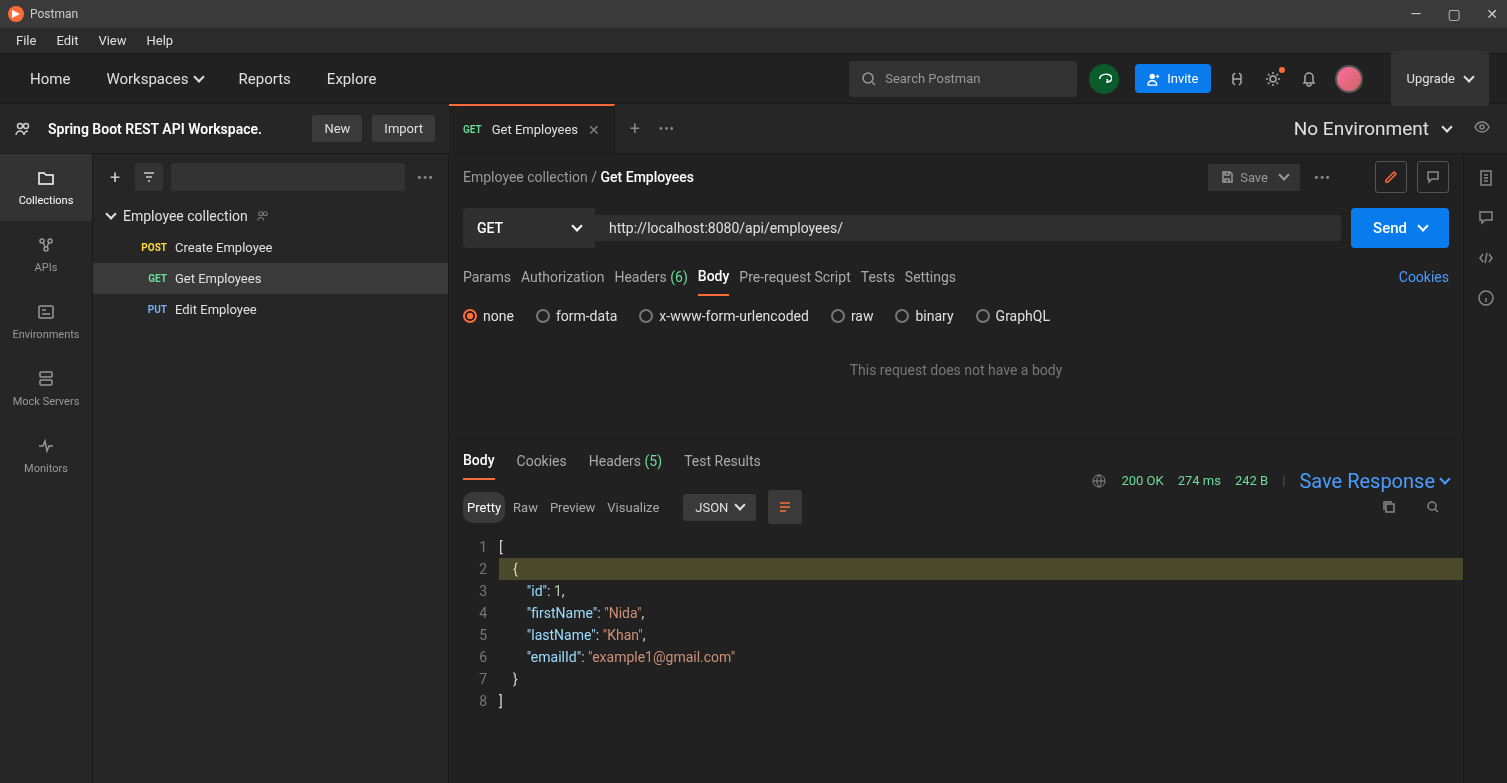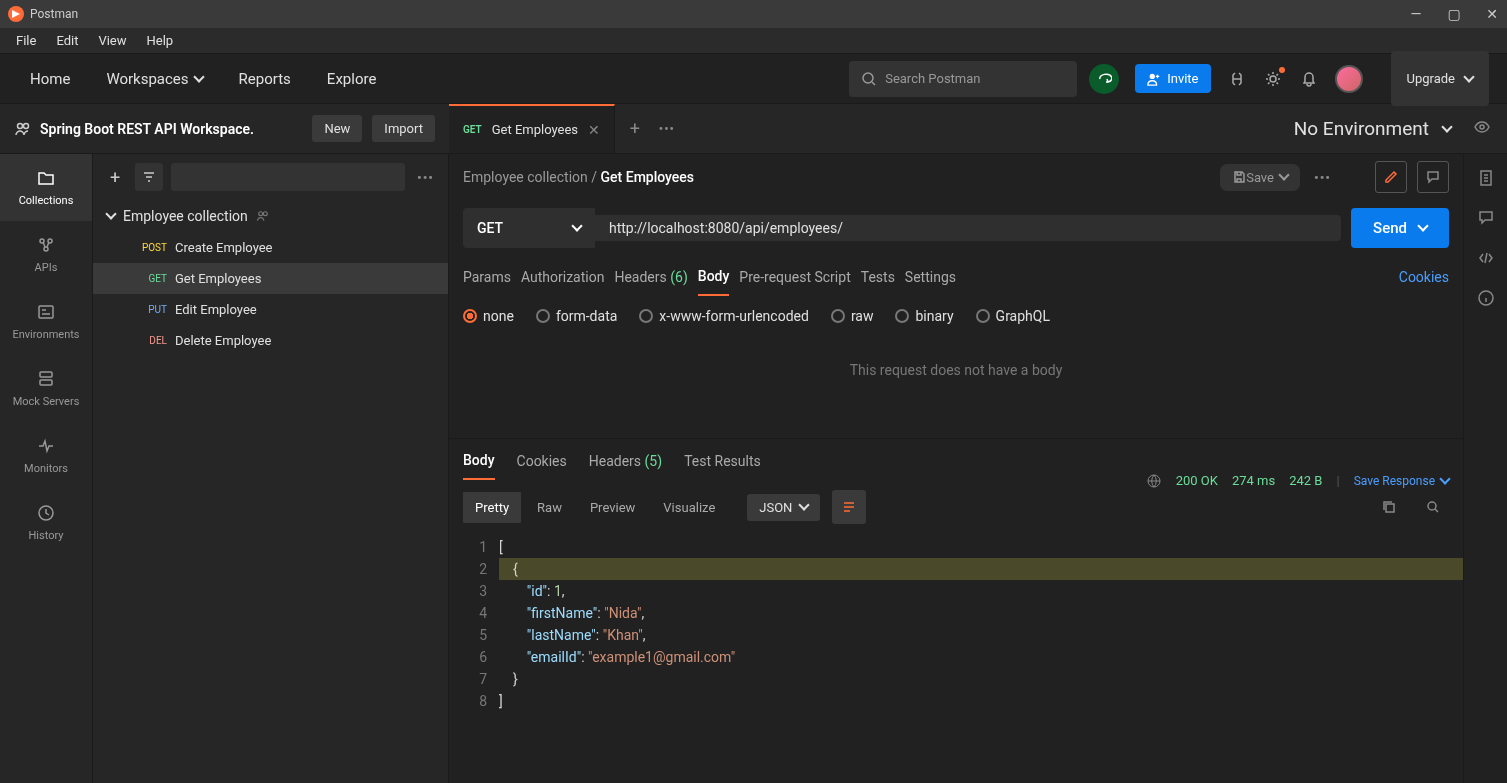--- a/index.html
+++ b/index.html
@@ -21,21 +21,21 @@
 .topnav .search { margin-left: auto; width: 228px; height: 36px; background: #333; border-radius: 4px; display: flex; align-items: center; padding: 0 12px; color: #999; gap: 8px; margin-right: 12px; }
 .topnav .right-icons { display: flex; align-items: center; gap: 16px; }
 .topnav .sync-icon { width: 30px; height: 30px; background: #0a5d2a; border-radius: 50%; display: flex; align-items: center; justify-content: center; }
 .topnav .invite-btn { background: #097bed; color: #fff; padding: 7px 12px; border-radius: 4px; display: flex; align-items: center; gap: 6px; cursor: pointer; font-size: 13px; }
 .topnav .icon-btn { width: 20px; height: 20px; color: #aaa; cursor: pointer; display: flex; align-items: center; justify-content: center; position: relative; }
 .topnav .avatar { width: 28px; height: 28px; border-radius: 50%; background: linear-gradient(135deg, #ff6b9d, #c66); cursor: pointer; border: 2px solid #555; }
 .topnav .upgrade-btn { background: #333; color: #e0e0e0; padding: 20px 16px; border-radius: 4px; display: flex; align-items: center; gap: 10px; cursor: pointer; margin-left: 12px; }
 
 .workspace-bar { height: 50px; background: #262626; display: flex; align-items: center; border-bottom: 1px solid #1a1a1a; }
 .workspace-left { width: 449px; display: flex; align-items: center; padding: 0 14px; gap: 10px; }
-.workspace-title { display: flex; align-items: center; gap: 8px; font-size: 14px; color: #fff; font-weight: 600; }
+.workspace-title { display: flex; align-items: center; gap: 16px; font-size: 14px; color: #fff; font-weight: 600; }
 .workspace-left .spacer { flex: 1; }
 .ws-btn { background: #3a3a3a; padding: 6px 12px; border-radius: 3px; font-size: 13px; color: #e0e0e0; cursor: pointer; }
 
 .tabs-row { flex: 1; display: flex; align-items: center; height: 100%; }
 .tab { height: 100%; display: flex; align-items: center; padding: 0 14px; gap: 10px; border-right: 1px solid #1a1a1a; cursor: pointer; position: relative; }
 .tab.active { border-top: 2px solid #ff6c37; background: #212121; }
 .tab .method { font-size: 10px; font-weight: 600; }
 .tab .close { color: #888; font-size: 14px; }
 .tab-add { width: 40px; display: flex; align-items: center; justify-content: center; color: #888; cursor: pointer; font-size: 18px; }
 .env-selector { margin-left: auto; margin-right: 8px; display: flex; align-items: center; gap: 14px; padding: 0 14px; font-size: 19px; color: #e0e0e0; cursor: pointer; }
@@ -51,32 +51,32 @@
 .sidebar { width: 356px; background: #262626; border-right: 1px solid #1a1a1a; display: flex; flex-direction: column; }
 .sidebar-header { height: 46px; display: flex; align-items: center; padding: 0 10px; gap: 8px; }
 .sidebar-add { width: 24px; height: 24px; color: #ccc; cursor: pointer; display: flex; align-items: center; justify-content: center; font-size: 18px; }
 .sidebar-filter { width: 28px; height: 28px; background: #333; border-radius: 3px; display: flex; align-items: center; justify-content: center; color: #ccc; cursor: pointer; }
 .sidebar-search-box { flex: 1; height: 28px; background: #333; border-radius: 3px; }
 .sidebar-more { color: #888; cursor: pointer; padding: 0 4px; font-weight: bold; letter-spacing: 1px; }
 
 .collection-item { display: flex; align-items: center; padding: 8px 10px; gap: 8px; cursor: pointer; font-size: 14px; color: #e0e0e0; }
 .request-item { display: flex; align-items: center; padding: 8px 10px 8px 44px; gap: 8px; cursor: pointer; font-size: 13px; color: #e0e0e0; }
 .request-item.active { background: #3a3a3a; }
-.req-method { font-size: 10px; font-weight: 400; width: 30px; text-align: right; }
+.req-method { font-size: 10px; font-weight: 700; width: 30px; text-align: right; }
 .method-get { color: #6bdd9a; }
 .method-post { color: #ffd93d; }
 .method-put { color: #74aef6; }
 .method-del { color: #f79a8e; }
 
 .content { flex: 1; display: flex; flex-direction: column; background: #212121; }
 .breadcrumb-row { height: 46px; display: flex; align-items: center; padding: 0 14px; gap: 8px; }
 .breadcrumb { color: #999; font-size: 14px; }
 .breadcrumb .current { color: #fff; font-weight: 500; }
 .breadcrumb-right { margin-left: auto; display: flex; align-items: center; gap: 10px; }
-.save-btn { background: #333; padding: 6px 12px; border-radius: 7px; display: flex; align-items: center; cursor: pointer; color: #999; font-size: 13px; }
+.save-btn { background: #333; padding: 6px 12px; border-radius: 1px; display: flex; align-items: center; gap: 6px; cursor: pointer; color: #999; font-size: 13px; }
 .icon-box { width: 32px; height: 32px; display: flex; align-items: center; justify-content: center; cursor: pointer; border-radius: 3px; }
 .icon-box.bordered { border: 1px solid #555; }
 
 .url-row { display: flex; align-items: center; padding: 8px 14px; gap: 10px; }
 .method-selector { width: 132px; height: 40px; background: #2f2f2f; border-radius: 4px 0 0 4px; display: flex; align-items: center; padding: 0 14px; color: #fff; font-size: 14px; font-weight: 500; cursor: pointer; justify-content: space-between; }
 .url-input { flex: 1; height: 26px; background: #2f2f2f; border-radius: 0 4px 4px 0; padding: 0 14px; color: #e0e0e0; font-size: 14px; border: none; outline: none; margin-left: -10px; }
 .send-btn { background: #097bed; color: #fff; height: 40px; padding: 0 22px; border-radius: 4px; font-size: 15px; font-weight: 500; cursor: pointer; display: flex; align-items: center; gap: 12px; }
 
 .request-tabs { display: flex; align-items: center; padding: 0 14px; height: 42px; gap: 10px; }
 .request-tab { color: #aaa; font-size: 14px; cursor: pointer; padding: 10px 0; }
@@ -88,24 +88,24 @@
 .radio { width: 14px; height: 14px; border-radius: 50%; border: 2px solid #777; }
 .radio.checked { border-color: #ff6c37; background: radial-gradient(circle, #ff6c37 45%, transparent 50%); }
 
 .no-body-msg { text-align: center; color: #777; padding: 28px 0 60px; font-size: 14px; }
 
 .response-tabs { display: flex; align-items: center; padding: 0 14px; height: 44px; gap: 22px; border-top: 1px solid #1a1a1a; }
 .response-tab { color: #aaa; font-size: 14px; cursor: pointer; padding: 10px 0; }
 .response-tab.active { color: #fff; font-weight: 500; border-bottom: 2px solid #ff6c37; }
 .response-meta { margin-left: auto; display: flex; align-items: center; gap: 14px; font-size: 13px; margin-top: 40px; }
 .status-ok { color: #6bdd9a; }
-.save-response-link { color: #4a9eff; cursor: pointer; font-size: 12px; display: flex; align-items: center; gap: 6px; }
+.save-response-link { color: #4a9eff; cursor: pointer; font-size: 20px; display: flex; align-items: center; gap: 6px; }
 
 .response-toolbar { display: flex; align-items: center; padding: 8px 14px; gap: 4px; }
-.resp-view-btn { padding: 8px 12px; font-size: 13px; color: #aaa; cursor: pointer; border-radius: 1px; }
+.resp-view-btn { padding: 8px 4px; font-size: 13px; color: #aaa; cursor: pointer; border-radius: 10px; }
 .resp-view-btn.active { background: #3a3a3a; color: #fff; }
 .format-selector { background: #3a3a3a; padding: 6px 12px; border-radius: 3px; color: #e0e0e0; cursor: pointer; display: flex; align-items: center; gap: 8px; font-size: 13px; margin-left: 16px; }
 .wrap-btn { width: 34px; height: 34px; background: #3a3a3a; border-radius: 3px; display: flex; align-items: center; justify-content: center; margin-left: 8px; color: #ff6c37; cursor: pointer; }
 .resp-toolbar-right { margin-left: auto; display: flex; gap: 12px; }
 
 .code-editor { display: flex; font-family: 'Consolas', monospace; font-size: 14px; padding: 4px 0; }
 .gutter { width: 50px; text-align: right; padding-right: 12px; color: #777; user-select: none; }
 .gutter div { height: 22px; line-height: 22px; }
 .code { flex: 1; }
 .code-line { height: 22px; line-height: 22px; white-space: pre; }
@@ -271,29 +271,20 @@
       <span>Mock Servers</span>
     </div>
     <div class="rail-item">
       <div class="rail-icon">
           <svg width="20" height="20" viewBox="0 0 20 20" fill="none" stroke="currentColor" stroke-width="1.5">
             <path d="M3 10h4l2-5 2 10 2-5h4"></path>
           </svg>
         </div>
       <span>Monitors</span>
     </div>
-    <div class="rail-item">
-      <div class="rail-icon">
-          <svg width="20" height="20" viewBox="0 0 20 20" fill="none" stroke="currentColor" stroke-width="1.5">
-            <circle cx="10" cy="10" r="7"></circle>
-            <path d="M10 6v4l3 2"></path>
-          </svg>
-        </div>
-      <span>History</span>
-    </div>
   </div>
 
   <div class="sidebar">
     <div class="sidebar-header">
       <div class="sidebar-add">+</div>
       <div class="sidebar-filter">
         <svg width="14" height="14" viewBox="0 0 14 14" fill="none" stroke="#ccc" stroke-width="1.5">
             <path d="M2 3h10M4 7h6M6 11h2"></path>
           </svg>
       </div>
@@ -313,24 +304,20 @@
       <span class="req-method method-post">POST</span>
       <span>Create Employee</span>
     </div>
     <div class="request-item active">
       <span class="req-method method-get">GET</span>
       <span>Get Employees</span>
     </div>
     <div class="request-item">
       <span class="req-method method-put">PUT</span>
       <span>Edit Employee</span>
-    </div>
-    <div class="request-item">
-      <span class="req-method method-del">DEL</span>
-      <span>Delete Employee</span>
     </div>
   </div>
 
   <div class="content">
     <div class="breadcrumb-row">
       <div class="breadcrumb">
         <span>Employee collection</span>
         <span> / </span>
         <span class="current">Get Employees</span>
       </div>

